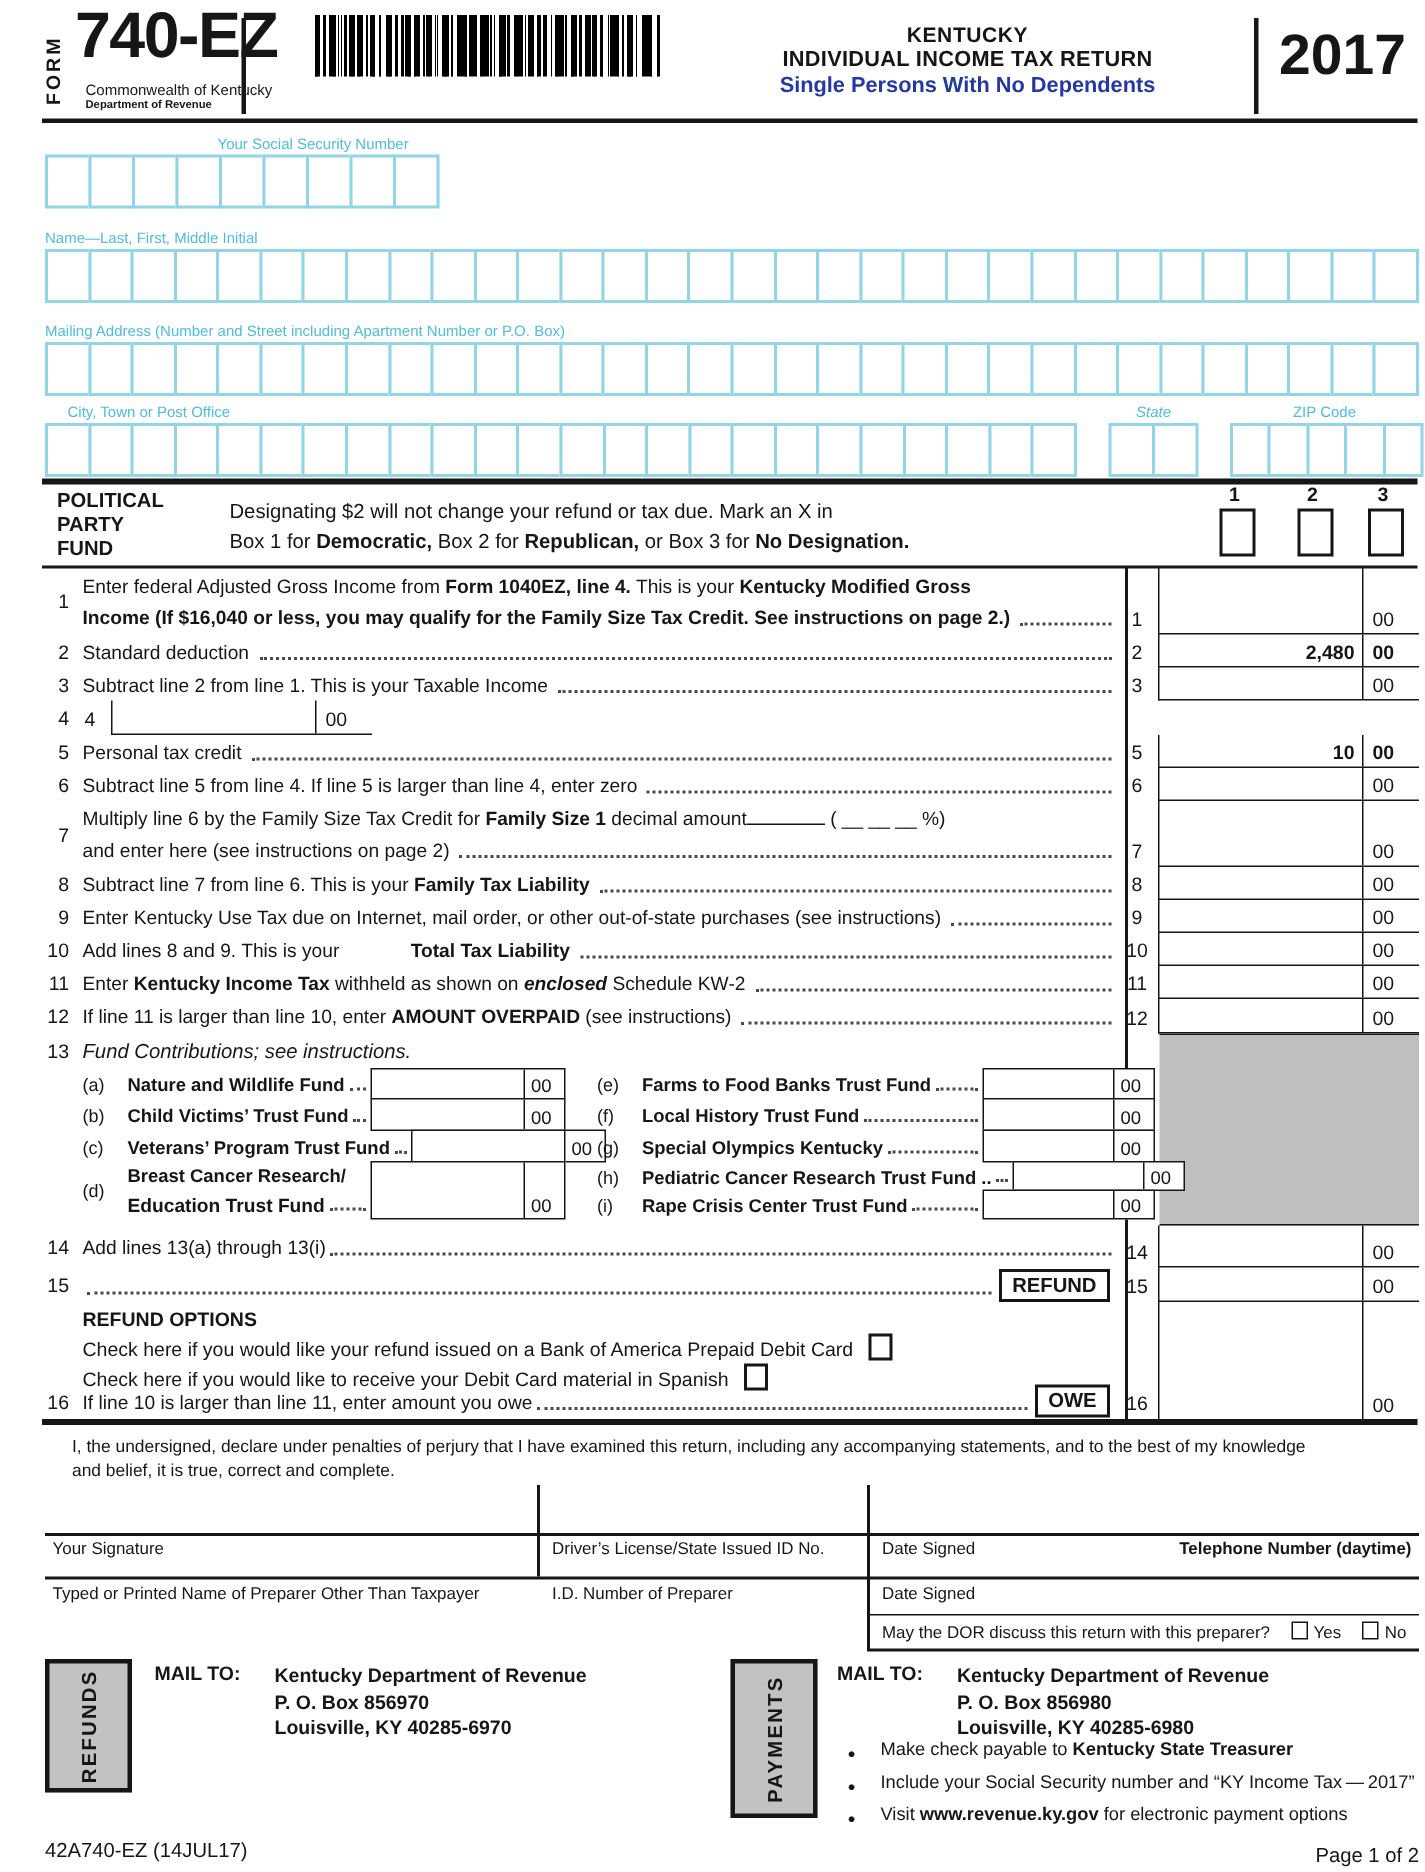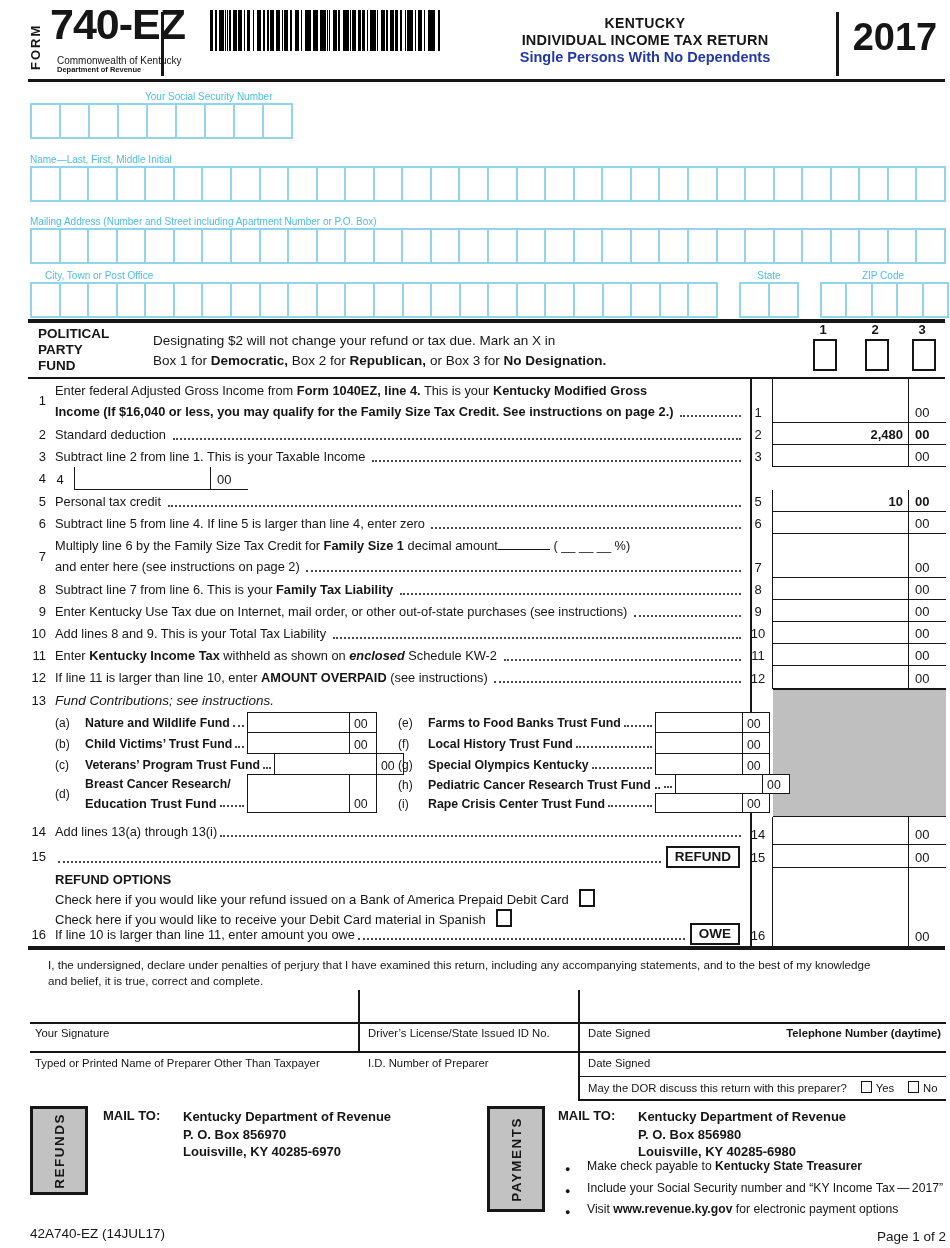--- a/index.html
+++ b/index.html
@@ -37,21 +37,21 @@
   .fluid .cell{flex:1;min-width:0;}
   #ssn-label{left:113px;top:91px;margin-left:32px;}
   #ssn-row{left:30px;top:103px;width:263px;}
   #ssn-row .cell{width:31px;}
   #name-label{left:30px;top:154px;}
   #name-row{left:30px;top:166px;width:916px;}
   #addr-label{left:30px;top:216px;}
   #addr-row{left:30px;top:228px;width:916px;}
   #city-label{left:45px;top:270px;}
   #city-row{left:30px;top:282px;width:688px;}
-  #state-label{left:739px;top:270px;width:60px;text-align:center;}
+  #state-label{left:739px;top:270px;width:60px;text-align:center;font-style:italic;}
   #state-row{left:739px;top:282px;width:60px;}
   #state-row .cell{width:31px;}
   #zip-label{left:820px;top:270px;width:126px;text-align:center;}
   #zip-row{left:820px;top:282px;width:127px;}
   #zip-row .cell{width:27.4px;}
 
   #black-bar{left:28px;top:319px;width:917px;height:4px;background:#161616;}
 
   
   #pp-title{left:38px;top:326px;font-size:13.5px;font-weight:bold;line-height:16px;}
@@ -445,21 +445,21 @@
     <div class="li-boxes">
         <div class="li-amt"></div>
         <div class="li-cents">00</div>
       </div>
   </div>
 
   <div class="li-row" style="top:622px;height:22px">
     <div class="li-lnum">10</div>
     <div class="li-body">
         <div class="tl">
-          <span class="segs"><span>Add lines 8 and 9. This is your </span><span style="font-weight: normal;">Total Tax Liability</span><span> </span></span>
+          <span class="segs"><span>Add lines 8 and 9. This is your </span><span style="font-weight: bold; margin-left: 44px;">Total Tax Liability</span><span> </span></span>
           <span class="leader"></span>
         </div>
       </div>
     <div class="li-rnum">10</div>
     <div class="li-boxes">
         <div class="li-amt"></div>
         <div class="li-cents">00</div>
       </div>
   </div>
 

